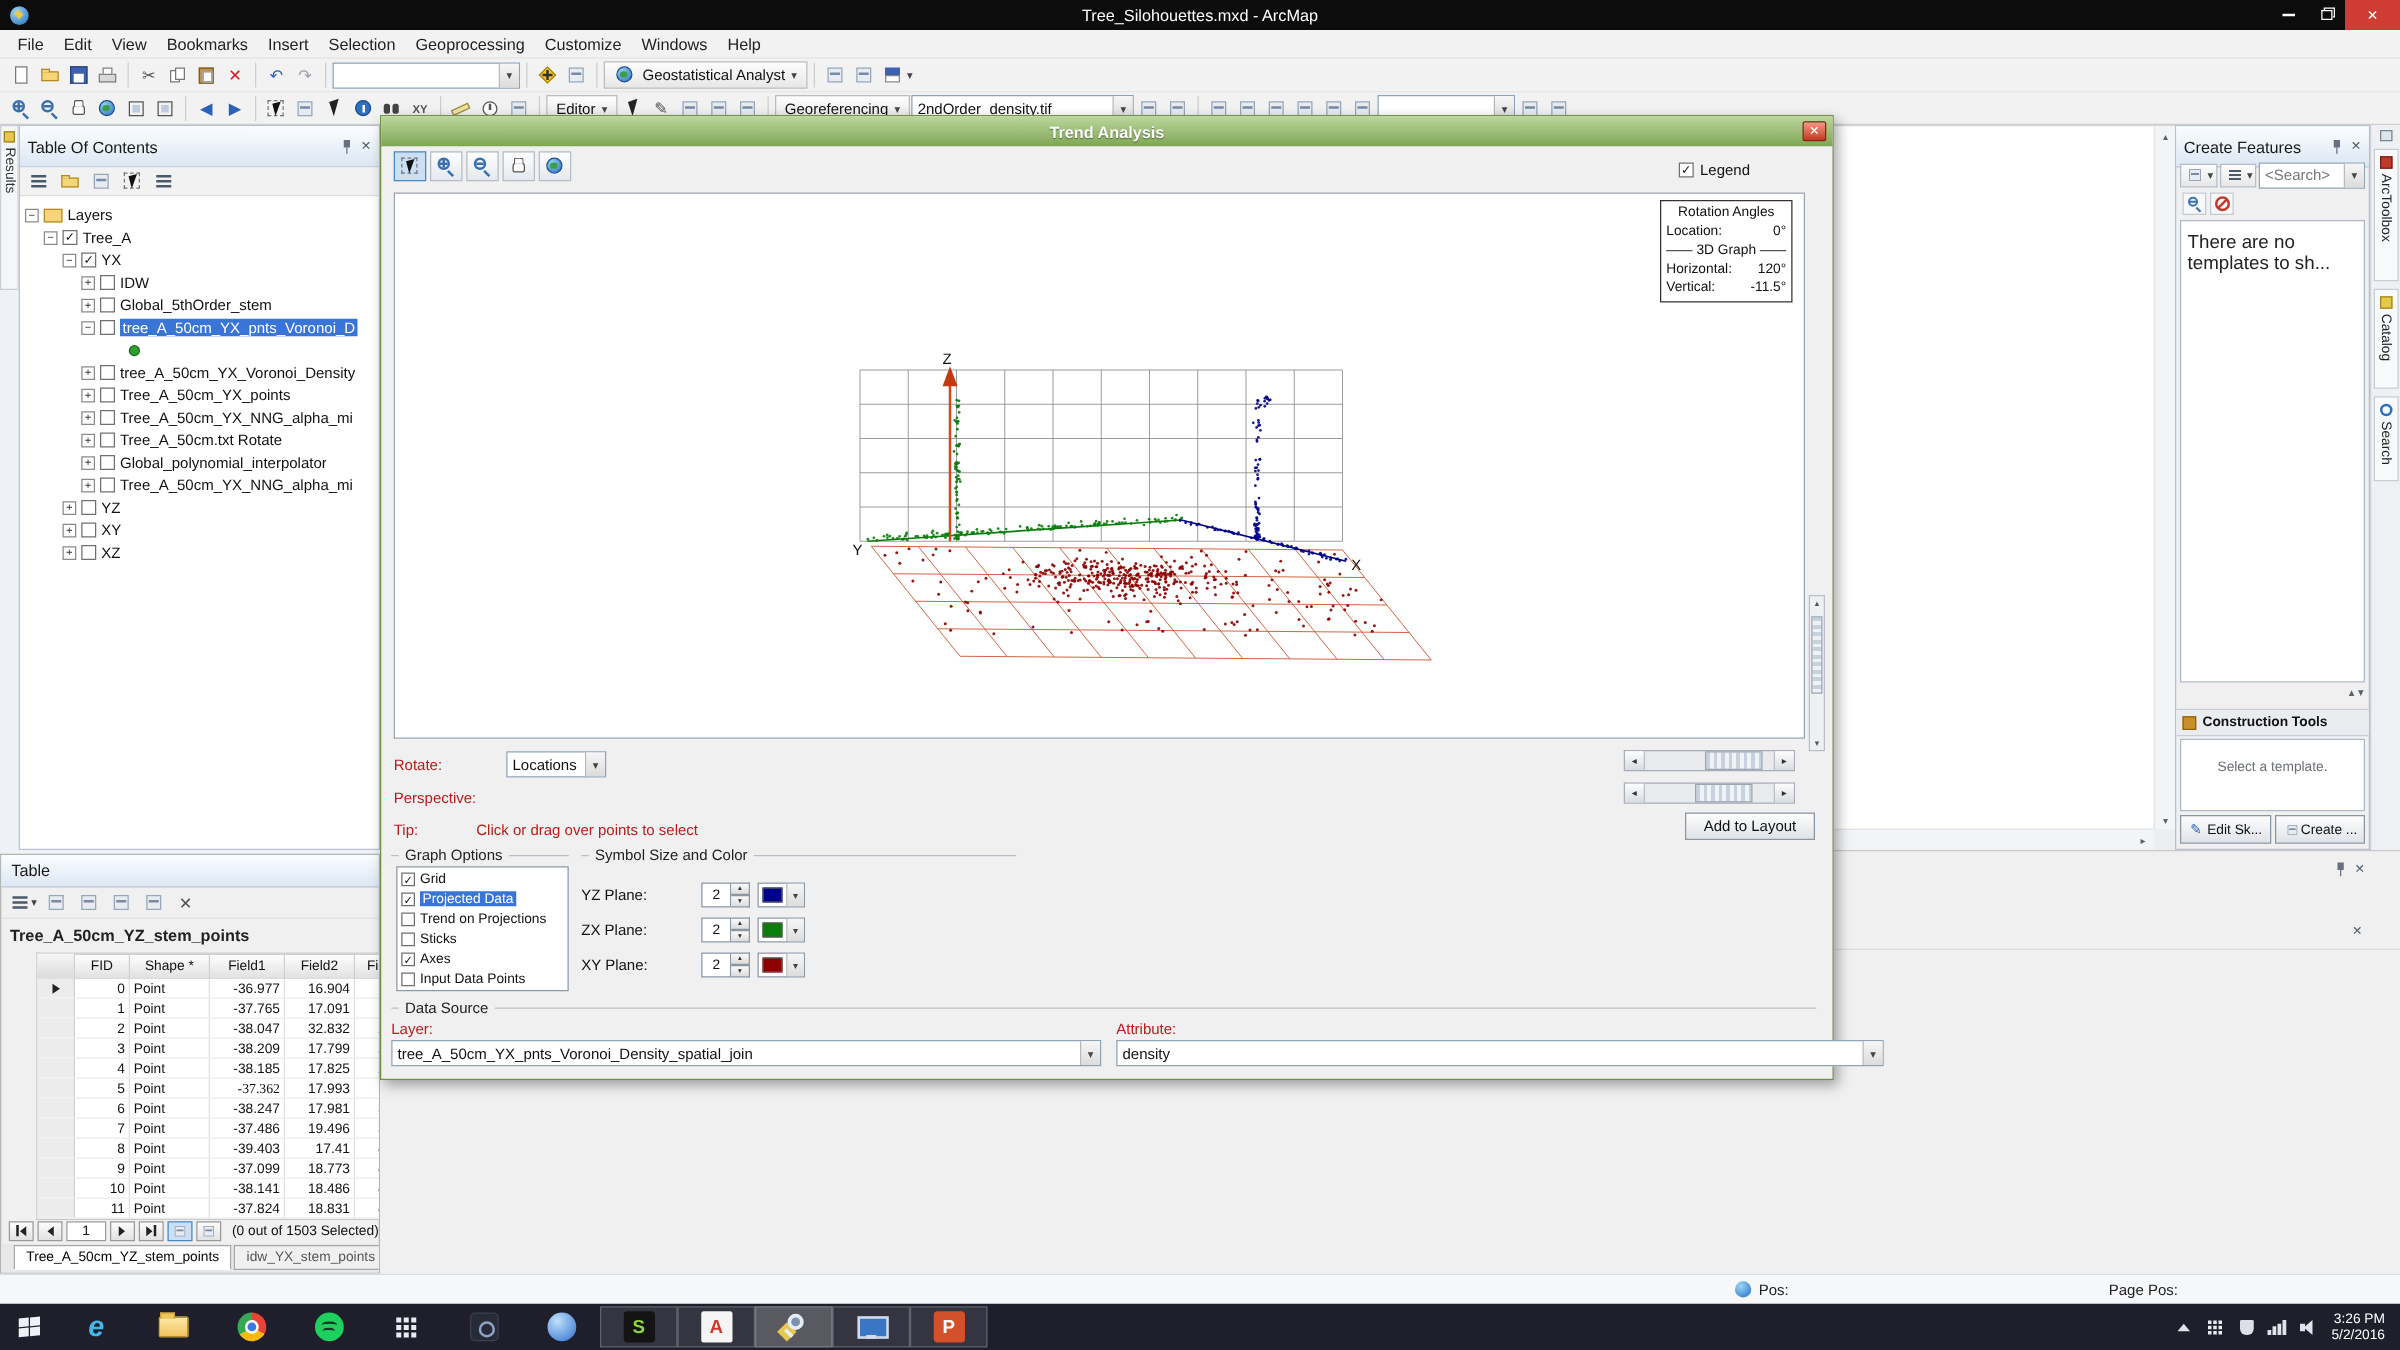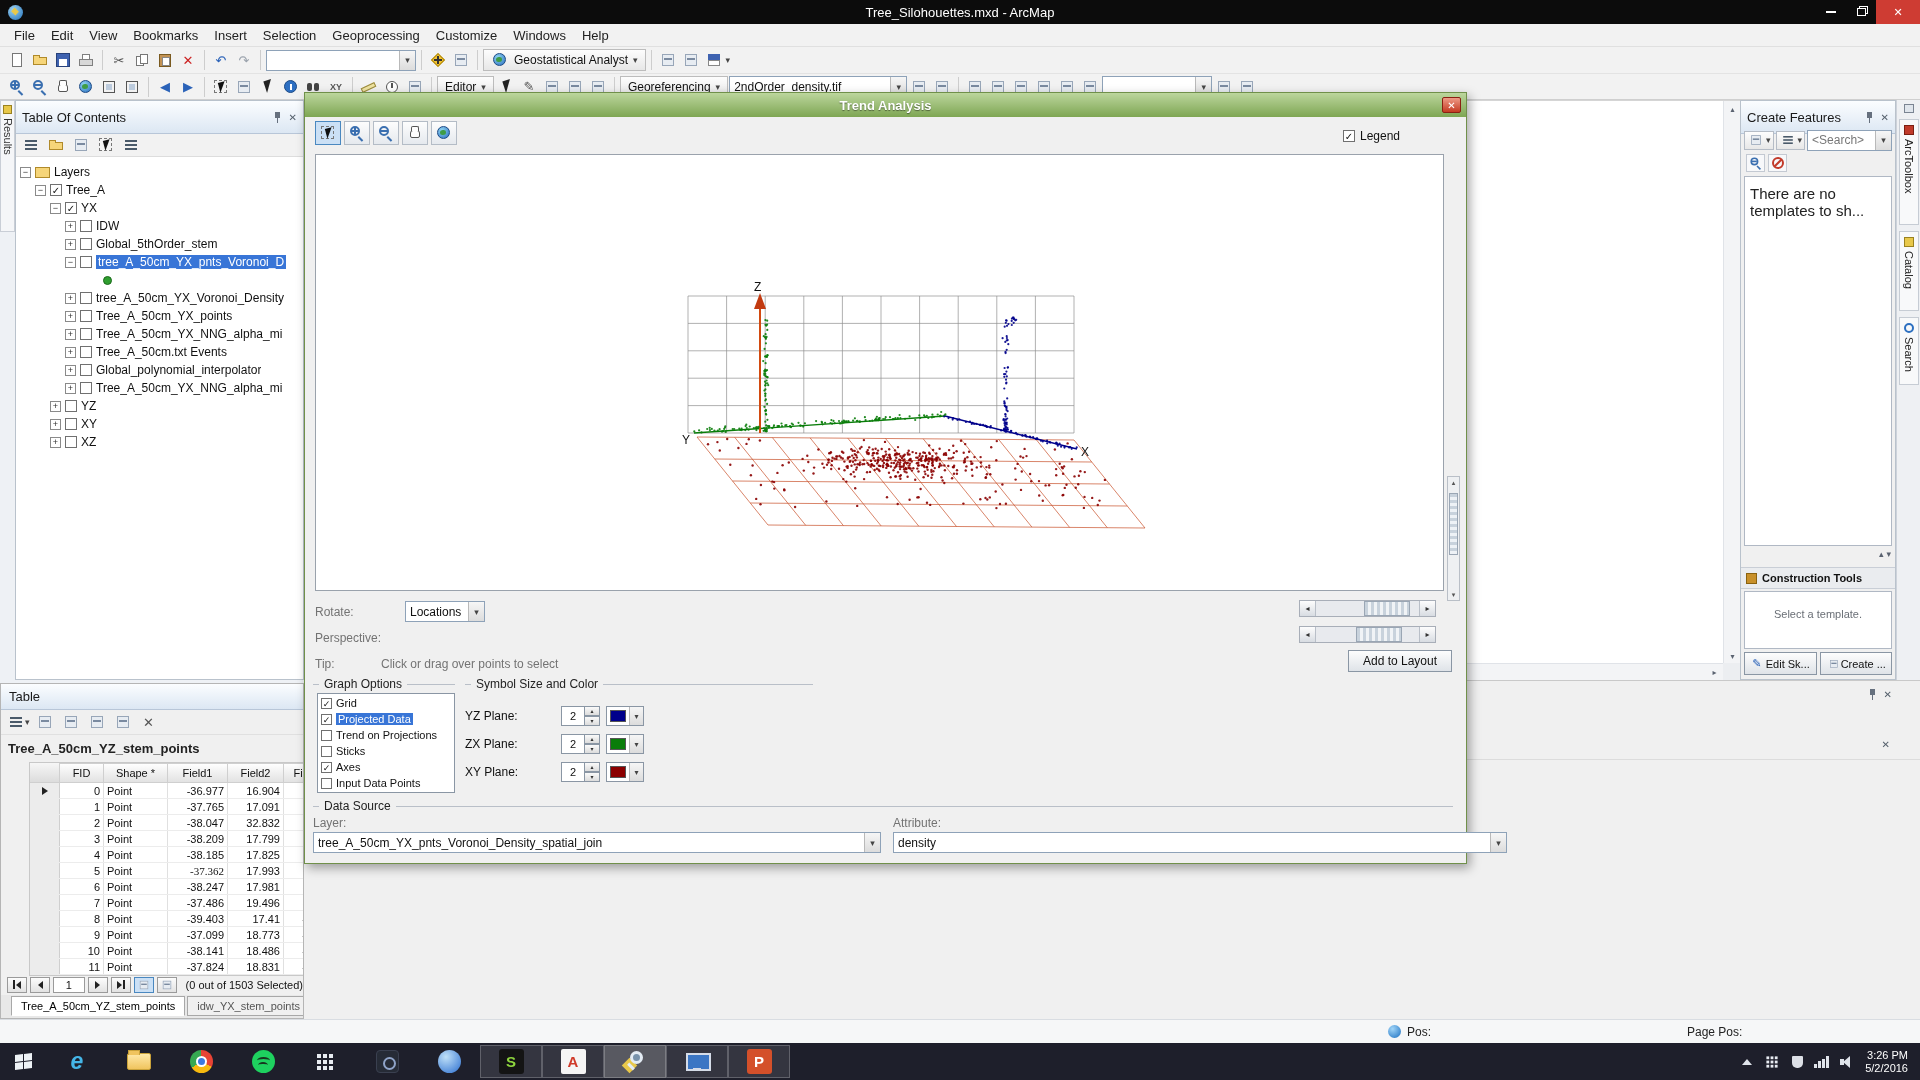--- a/index.html
+++ b/index.html
@@ -178,21 +178,21 @@
 .td-legend-chk{position:absolute;left:1038px;top:36px;display:flex;align-items:center;gap:5px;font-size:12px}
 .td-plot{position:absolute;left:10px;top:61px;width:1129px;height:437px;background:#fff;border:1px solid #9aa2ac}
 .legend-box{position:absolute;right:9px;top:5px;width:106px;border:1px solid #333;background:#fff;padding:3px 4px;font-size:11px}
 .lb-title{text-align:center;margin-bottom:2px}
 .lb-row{display:flex;justify-content:space-between;line-height:15px}
 .lb-div{display:flex;align-items:center;gap:3px;line-height:15px}
 .lb-div::before,.lb-div::after{content:"";flex:1;border-top:1px solid #555}
 .td-vscroll{position:absolute;left:1142px;top:383px;width:13px;height:125px;background:#eef0f2;border:1px solid #b9bfc7}
 .td-vscroll .vthumb{position:absolute;left:1px;right:1px;top:16px;height:62px;background:repeating-linear-gradient(180deg,#c8d2dc 0 3px,#eef2f6 3px 6px);border:1px solid #9aa6b4}
 .td-vscroll .sb-mini{position:absolute;left:0;right:0;height:11px;display:flex;align-items:center;justify-content:center;font-size:7px;color:#555}
-.dlg-label{position:absolute;font-size:12px;color:#737373;white-space:nowrap}
+.dlg-label{position:absolute;font-size:12px;color:#b91c1c;white-space:nowrap}
 .hscroll{position:absolute;display:flex;height:17px;border:1px solid #a8aeb8;background:#e8eaee}
 .hs-btn{width:16px;background:linear-gradient(#fdfdfd,#d8dce2);display:flex;align-items:center;justify-content:center;font-size:8px;color:#333;border-right:1px solid #b9bfc8;flex:none}
 .hs-btn.r{border-right:none;border-left:1px solid #b9bfc8}
 .hs-track{flex:1;position:relative}
 .hs-thumb{position:absolute;top:0;bottom:0;width:46px;background:repeating-linear-gradient(90deg,#c8d2dc 0 3px,#f0f3f6 3px 6px);border:1px solid #9aa6b4}
 .push-btn{position:absolute;border:1px solid #8a96a4;background:linear-gradient(#fdfdfd,#dfe3e8);display:flex;align-items:center;justify-content:center;font-size:12px}
 .grp-title{position:absolute;display:flex;align-items:center;gap:5px;font-size:12px;color:#222}
 .grp-title::before{content:"";width:6px;border-top:1px solid #b9bfc8}
 .grp-title::after{content:"";flex:1;border-top:1px solid #b9bfc8}
 #go-list{position:absolute;left:12px;top:600px;width:138px;height:100px;background:#fff;border:1px solid #8a96a4;padding:1px;overflow:hidden}
@@ -557,21 +557,21 @@
           <span class="tree-label">Tree_A_50cm_YX_points</span>
         </div>
         <div class="tree-row" style="padding-left: 49px;">
           <span class="expander">+</span>
           <span class="cb"></span>
           <span class="tree-label">Tree_A_50cm_YX_NNG_alpha_mi</span>
         </div>
         <div class="tree-row" style="padding-left: 49px;">
           <span class="expander">+</span>
           <span class="cb"></span>
-          <span class="tree-label">Tree_A_50cm.txt Events</span>
+          <span class="tree-label">Tree_A_50cm.txt Rotate</span>
         </div>
         <div class="tree-row" style="padding-left: 49px;">
           <span class="expander">+</span>
           <span class="cb"></span>
           <span class="tree-label">Global_polynomial_interpolator</span>
         </div>
         <div class="tree-row" style="padding-left: 49px;">
           <span class="expander">+</span>
           <span class="cb"></span>
           <span class="tree-label">Tree_A_50cm_YX_NNG_alpha_mi</span>
@@ -1695,20 +1695,36 @@
           <circle cx="236.3" cy="181.8" r="1.2" fill="#8b0000" fill-opacity="0.9"></circle>
           <circle cx="250.3" cy="177.4" r="1.2" fill="#8b0000" fill-opacity="0.9"></circle>
           <circle cx="157.5" cy="174.9" r="1.2" fill="#8b0000" fill-opacity="0.9"></circle>
           <circle cx="363.6" cy="204.4" r="1.2" fill="#8b0000" fill-opacity="0.9"></circle>
           <circle cx="154.4" cy="177.9" r="1.2" fill="#8b0000" fill-opacity="0.9"></circle>
           <circle cx="256.2" cy="176.6" r="1.2" fill="#8b0000" fill-opacity="0.9"></circle>
           <circle cx="250.4" cy="175.1" r="1.2" fill="#8b0000" fill-opacity="0.9"></circle>
           <circle cx="349.2" cy="200.2" r="1.2" fill="#8b0000" fill-opacity="0.9"></circle>
           <circle cx="307.3" cy="186.6" r="1.2" fill="#8b0000" fill-opacity="0.9"></circle>
         </svg>
+      <div class="legend-box">
+        <div class="lb-title">Rotation Angles</div>
+        <div class="lb-row">
+          <span>Location:</span>
+          <span>0°</span>
+        </div>
+        <div class="lb-div">3D Graph</div>
+        <div class="lb-row">
+          <span>Horizontal:</span>
+          <span>120°</span>
+        </div>
+        <div class="lb-row">
+          <span>Vertical:</span>
+          <span>-11.5°</span>
+        </div>
+      </div>
     </div>
 
     <div class="td-vscroll">
       <span class="sb-mini" style="top:0">▴</span>
       <span class="vthumb"></span>
       <span class="sb-mini" style="bottom:0">▾</span>
     </div>
 
     <span class="dlg-label" style="left:10px;top:512px">Rotate:</span>
     <div class="combo" style="position:absolute;left:100px;top:508px;width:80px">

